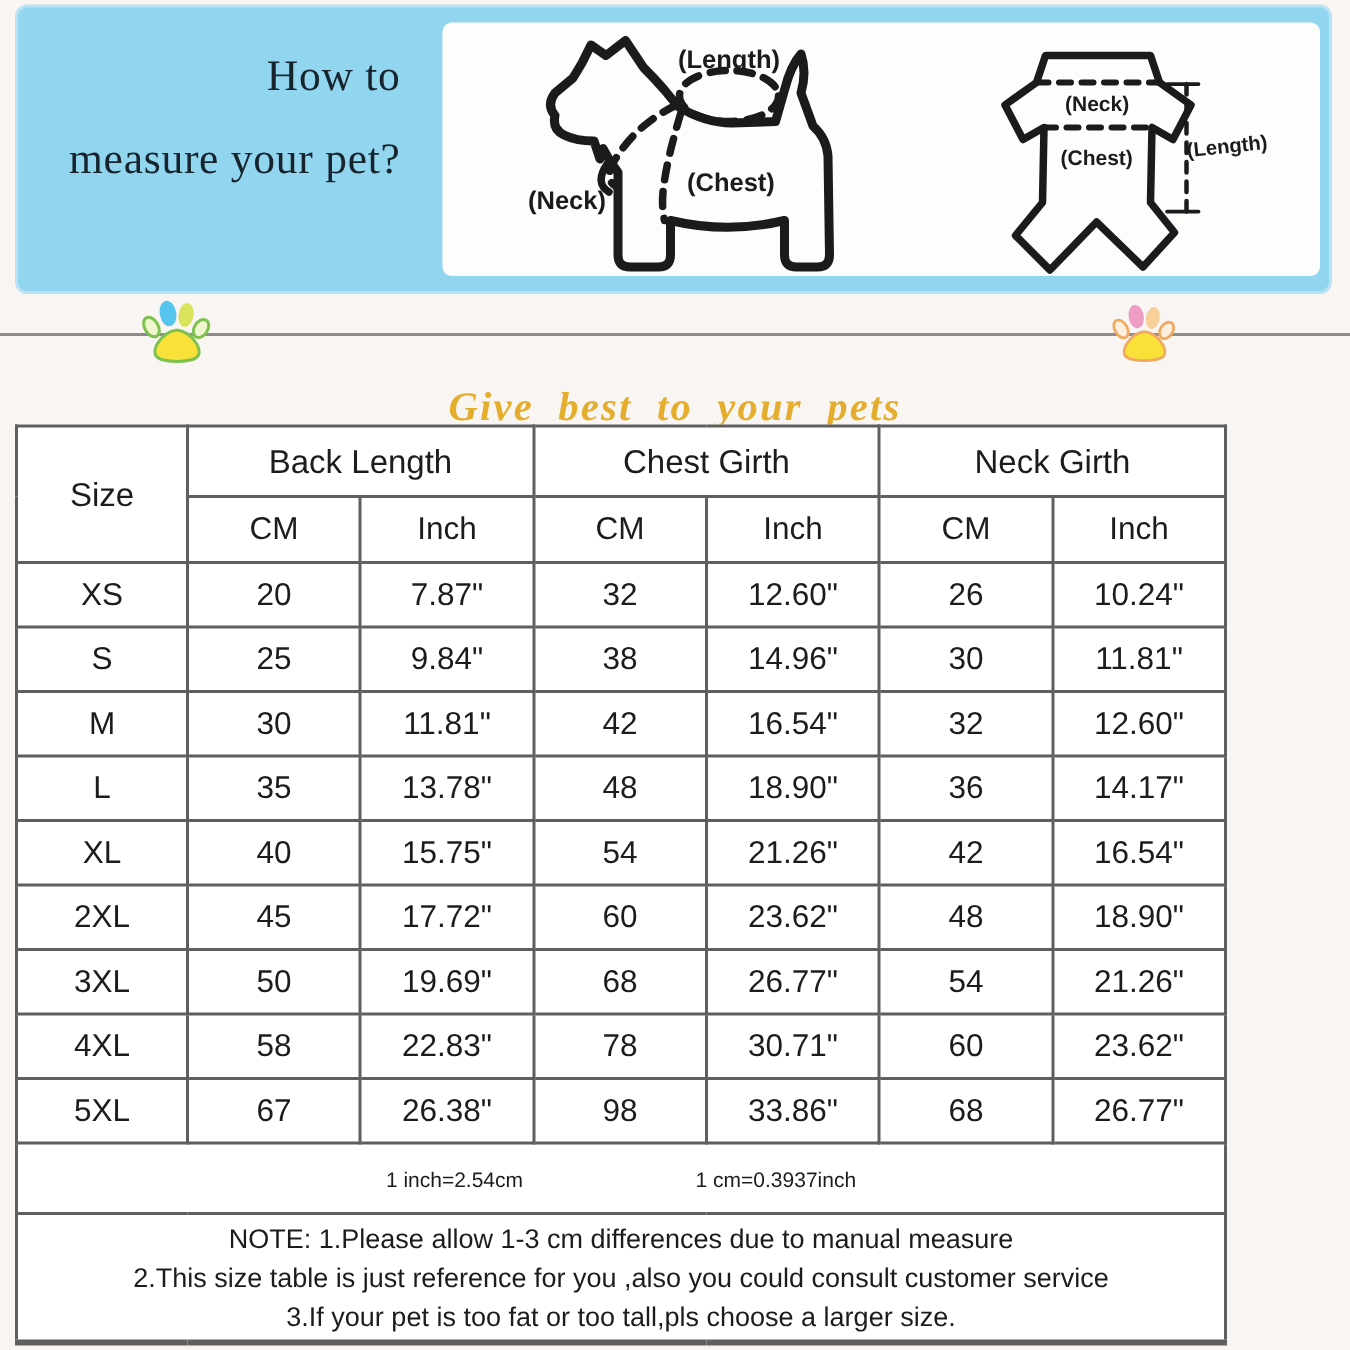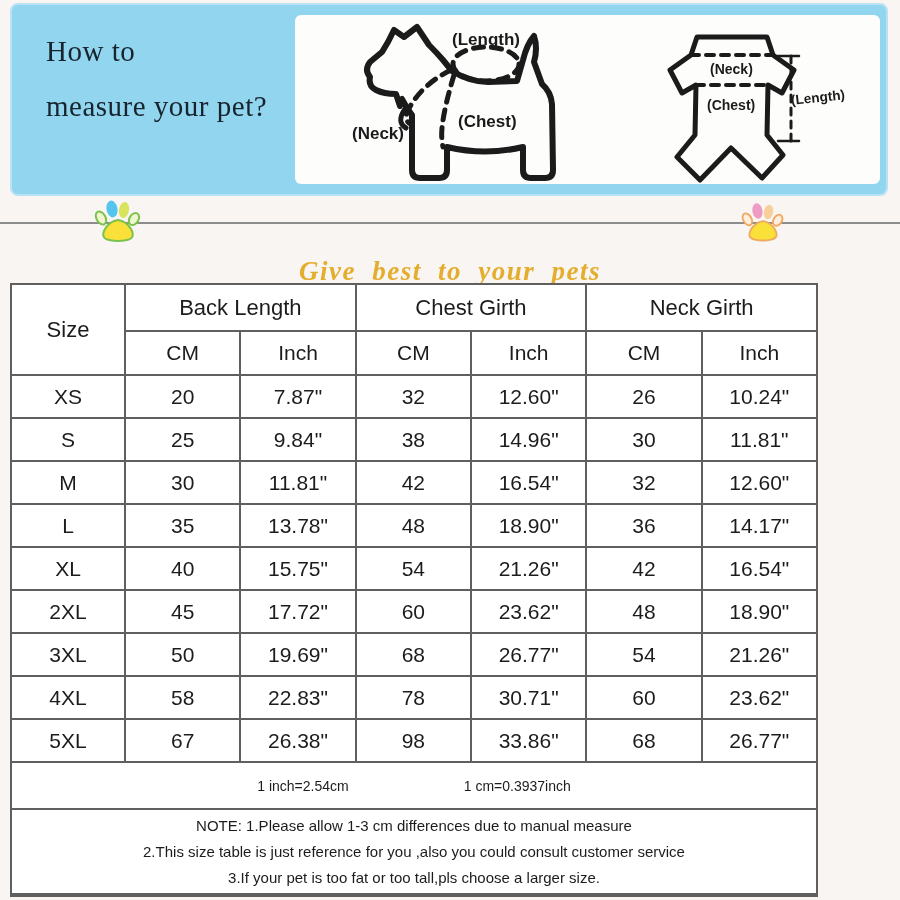--- a/index.html
+++ b/index.html
@@ -3,21 +3,21 @@
 <meta charset="utf-8">
 <style>
   html,body{margin:0;padding:0;}
   body{background:#ffffff;font-family:"Liberation Sans",sans-serif;}
   .page{position:relative;width:900px;height:900px;background:var(--page_bg,#f8f5f2);overflow:hidden;}
 
   
   .banner{position:absolute;left:10px;top:3px;width:878px;height:193px;
           background:var(--banner_blue,#92d5ef);border-radius:8px;border:2px solid #b9e3f4;box-sizing:border-box;}
   .banner-title{position:absolute;left:34px;top:30px;color:#17242e;
-                font-family:"Liberation Serif",serif;font-size:29px;letter-spacing:.5px;}
+                font-family:"Liberation Serif",serif;font-size:29px;letter-spacing:.5px;text-align:right;}
   .banner-title .line2{margin-top:22px;}
   .diagram-panel{position:absolute;left:283px;top:10px;width:585px;height:169px;
                  background:#fdfdfb;border-radius:6px;}
   .diagram-label{position:absolute;color:#1b1b1b;font-weight:bold;font-size:17px;
                  font-family:"Liberation Sans",sans-serif;white-space:nowrap;}
   .diagram-label.small{font-size:14px;}
   svg.linework{position:absolute;}
 
   
   .divider{position:absolute;left:0;top:222px;width:900px;height:2px;background:#8c8c8c;}
@@ -33,21 +33,21 @@
                    table-layout:fixed;}
   table.size-table td,table.size-table th{border:2px solid var(--table_border,#5f5f5f);
         text-align:center;vertical-align:middle;color:#1c1c1c;font-weight:normal;
         font-size:21px;padding:0;}
   col.c-size{width:114px;}
   tr.group-row{height:47px;} tr.group-row th{font-size:22px;}
   tr.unit-row{height:44px;}
   tr.data-row{height:43px;}
   tr.conv-row{height:47px;} tr.conv-row td{font-size:14px;}
   .conv-gap{display:inline-block;width:115px;}
-  tr.note-row{height:86px;} tr.note-row td{font-size:15px;line-height:26px;}
+  tr.note-row{height:86px;} tr.note-row td{font-size:18px;line-height:26px;}
 </style>
 </head>
 <body>
 
 <div class="page">
 
   <div class="banner">
     <div class="banner-title">
       <div>How to</div>
       <div class="line2">measure your pet?</div>

